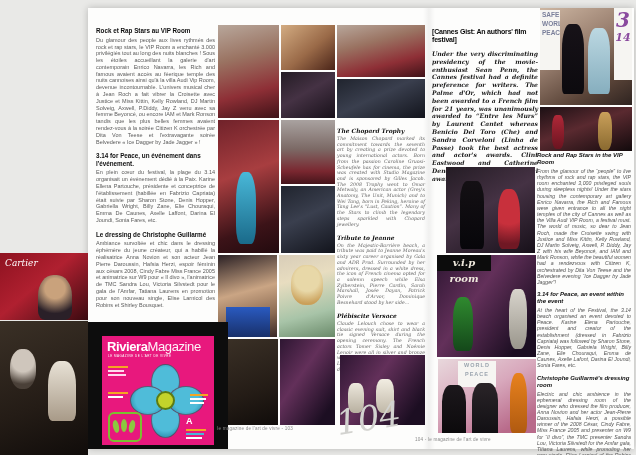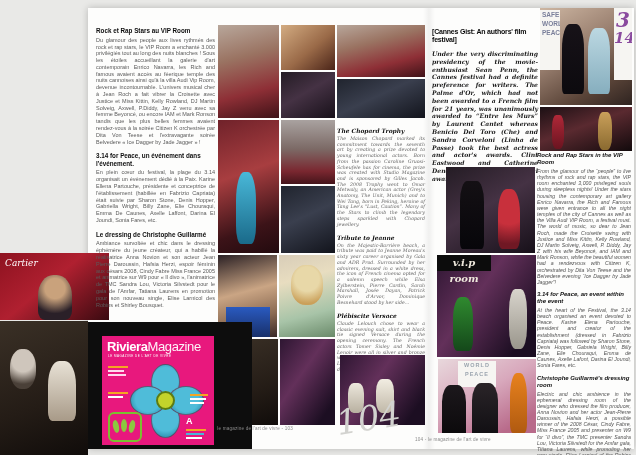--- a/index.html
+++ b/index.html
@@ -35,30 +35,30 @@
   .g-warmdark{background:linear-gradient(150deg,#cdb6a2,#9a8070 40%,#5a4438 75%,#2e2320);}
   .g-dark{background:linear-gradient(150deg,#241c24,#453244 45%,#171019);}
   .g-dark2{background:linear-gradient(160deg,#3a3026,#241c16 60%,#100c0a);}
   .g-navy{background:linear-gradient(155deg,#20242e,#3a3f4e 45%,#12141c);}
   .g-party{background:linear-gradient(125deg,#2e1632,#63305a 40%,#1c0e22 85%);}
   .g-redcarpet{background:linear-gradient(160deg,#70222a,#a83e40 40%,#3c1318 78%,#220a0e);}
   .g-nightcarpet{background:linear-gradient(160deg,#1c1014,#5a2a30 45%,#120a0c);}
   .g-portrait{background:linear-gradient(165deg,#2a2024,#caa584 45%,#8a6a52 75%,#3a2a28);}
   .g-portraitgreen{background:linear-gradient(165deg,#d8cdb8,#e8ddc0 30%,#a8c4a8 70%,#6a8a6a);}
   .g-pink{background:linear-gradient(150deg,#e8d8dc,#d8a8bc 45%,#b86a8a 85%);}
-  .g-cartier{background:linear-gradient(140deg,#8e1220,#b02030 45%,#3a0a10);padding-left:21px;}
+  .g-cartier{background:linear-gradient(140deg,#8e1220,#b02030 45%,#3a0a10);}
   .detail{position:absolute;}
   .sign-card{position:absolute;background:#f6f5f2;color:#8a93a0;font-weight:bold;overflow:hidden;}
   .cartier-word{position:absolute;left:5px;top:5px;color:#fff;font-family:"DejaVu Serif",serif;
                 font-style:italic;font-size:9px;}
   .vip-sign{position:absolute;left:0;top:0;width:54px;height:16px;background:#0c0c0c;color:#efe9dd;
             font-family:"DejaVu Serif",serif;font-style:italic;font-weight:bold;font-size:10px;
             line-height:16px;text-align:center;}
   
-  .ad{left:88px;top:322px;width:164px;height:127px;background:#0d0d0d;}
+  .ad{left:88px;top:322px;width:140px;height:127px;background:#0d0d0d;}
   .ad-cover{position:absolute;left:14px;top:14px;width:112px;height:109px;background:#e8187d;overflow:hidden;}
   .ad-title{position:absolute;left:5px;top:3px;color:#fff;font-size:13px;letter-spacing:-0.4px;white-space:nowrap;}
   .ad-title b{font-weight:bold;}
   .ad-title span{font-weight:normal;opacity:.95;}
   .ad-tagline{position:absolute;left:6px;top:18px;color:#fff;font-size:3px;letter-spacing:.5px;}
   .petal{position:absolute;border:1px solid rgba(110,20,40,.55);border-radius:50%;
          background:radial-gradient(circle at 50% 45%,#4fbcd9 55%,#1e7e9e);}
   .flower-center{position:absolute;width:15px;height:15px;border-radius:50%;
                  background:#c3d32b;border:2px solid #5d7c12;}
   .bar{position:absolute;height:1.6px;}
@@ -164,21 +164,21 @@
   <div class="abs intro">Under the very discriminating presidency of the movie-enthusiast Sean Penn, the Cannes festival had a definite preference for writers. The Palme d'Or, which had not been awarded to a French film for 21 years, was unanimously awarded to “Entre les Murs” by Laurent Cantet whereas Benicio Del Toro (Che) and Sandra Corveloni (Linha de Passe) took the best actress and actor's awards. Clint Eastwood and Catherine Deneuve received special awards.</div>
 
   <div class="ph g-warmdark" style="left:540px;top:8px;width:92px;height:97px">
     <div class="sign-card" style="left:0;top:2px;width:18px;height:60px;font-size:6.5px;line-height:9px;padding-left:2px;color:#7a7f9a">
       <div>SAFE</div>
       <div>WORLD</div>
       <div>PEACE</div>
     </div>
     <div class="sign-card" style="left:74px;top:0;width:18px;height:72px;text-align:center;color:#8a4a9e;font-family:'DejaVu Serif',serif;font-style:italic">
       <div style="font-size:20px;line-height:24px">3</div>
-      <div style="font-size:15px;line-height:12px">14</div>
+      <div style="font-size:11px;line-height:12px">14</div>
     </div>
     <div class="detail" style="left:22px;top:16px;width:22px;height:70px;border-radius:35% 35% 10% 10%;background:linear-gradient(#171218,#0c0a0e)"></div>
     <div class="detail" style="left:48px;top:20px;width:22px;height:66px;border-radius:35% 35% 10% 10%;background:linear-gradient(#bcd8e2,#86aebe)"></div>
   </div>
   <div class="ph g-nightcarpet" style="left:540px;top:107px;width:92px;height:44px">
     <div class="detail" style="left:12px;top:8px;width:12px;height:34px;border-radius:35%;background:linear-gradient(#b02838,#6a1420)"></div>
     <div class="detail" style="left:58px;top:5px;width:14px;height:38px;border-radius:35%;background:linear-gradient(#caa05a,#8a6a30)"></div>
   </div>
 
   <div class="abs en-right">

